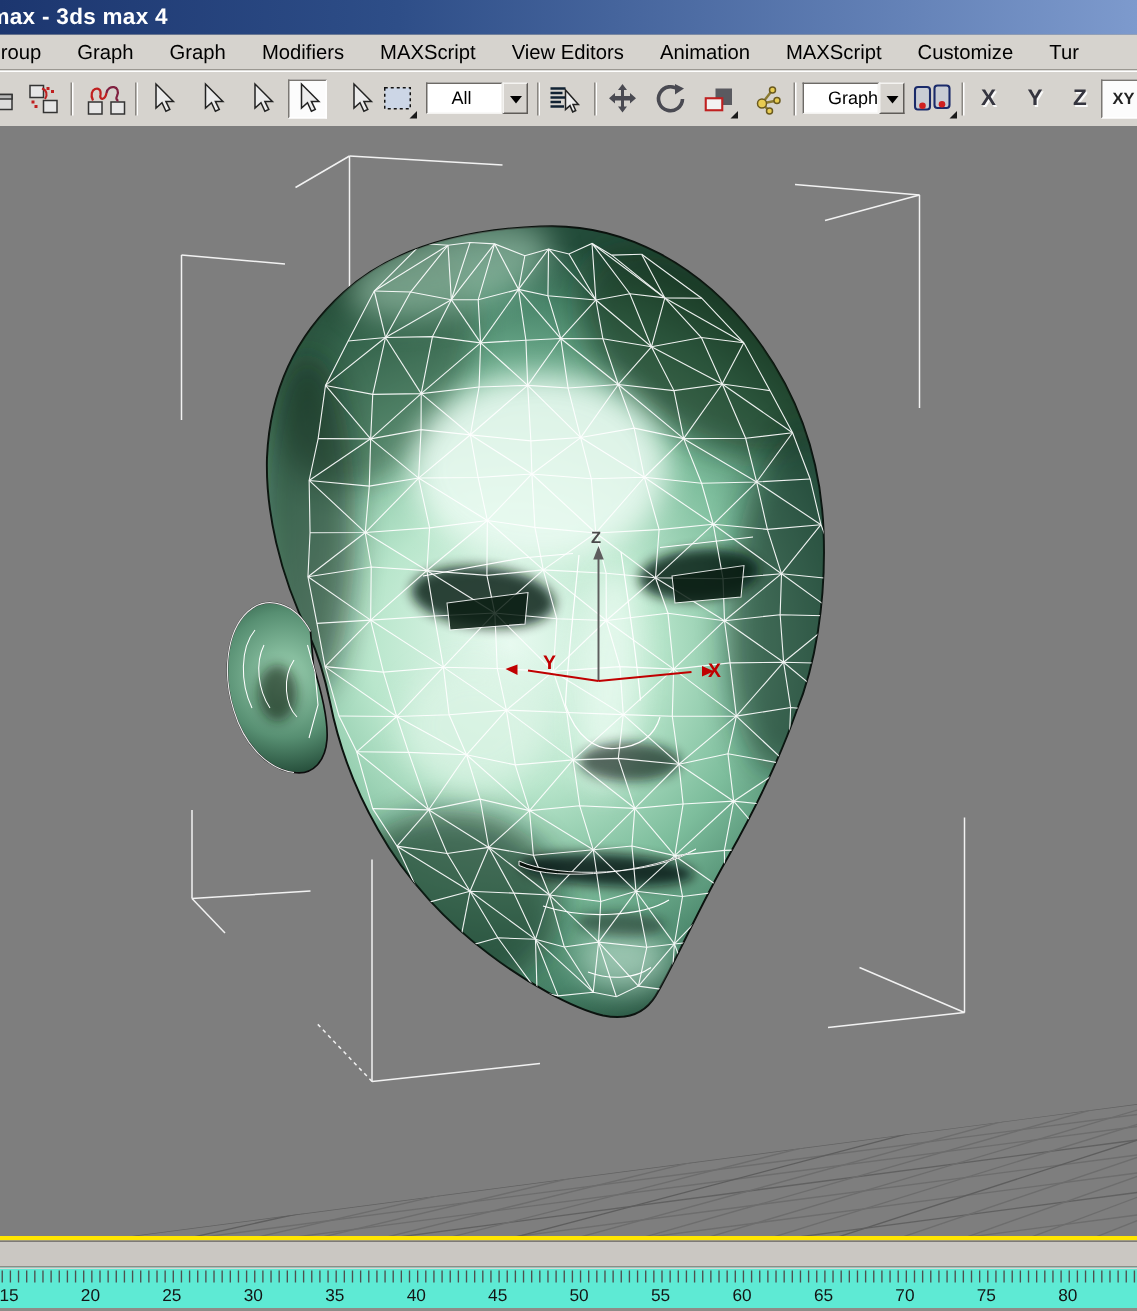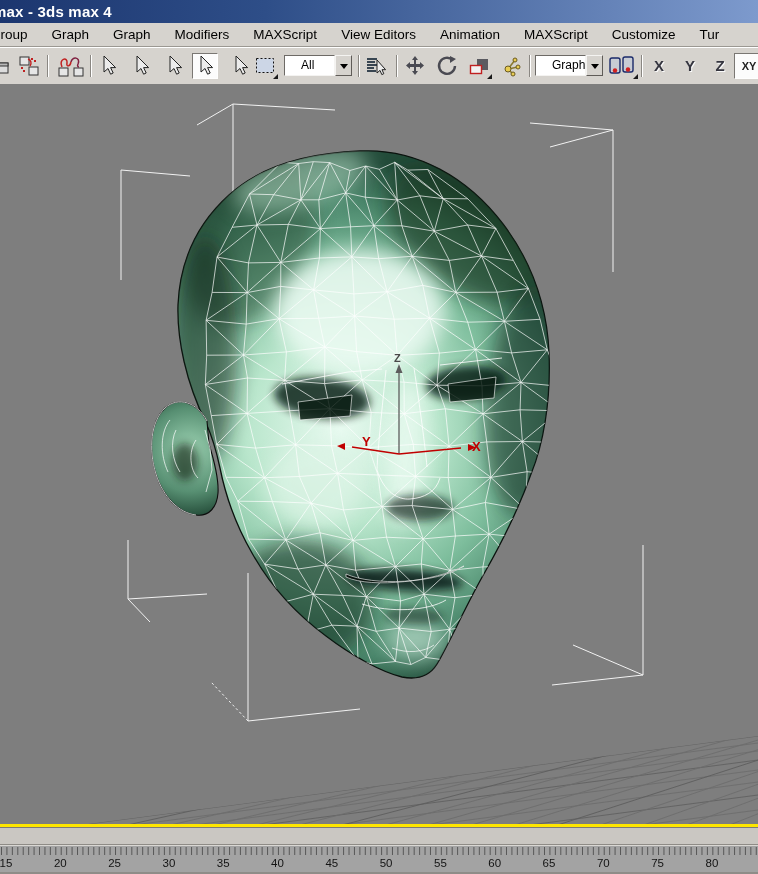--- a/index.html
+++ b/index.html
@@ -50,21 +50,21 @@
   .flyout::after{
     content:"";position:absolute;right:0;bottom:0;width:0;height:0;
     border-left:5px solid transparent;border-bottom:5px solid #1a1a1a;
   }
   
   .viewport{height:740px;position:relative;background:#7e7e7e}
   .viewport svg{display:block}
   .vpborder{height:3px;background:#ffe600}
   
   .trackbar{height:18px;background:#cac7c2;border-top:1px solid #7d7a76;border-bottom:1px solid #8e8b86;box-sizing:border-box}
-  .ruler{height:29px;background:#a3a3a3;position:relative}
+  .ruler{height:29px;background:#5eead4;position:relative}
 </style>
 </head>
 <body>
 
 <div class="titlebar">
   <span class="ttext">max - 3ds max 4</span>
 </div>
 
 <div class="menubar" id="menubar">
     <span class="menu-item">Group</span>

